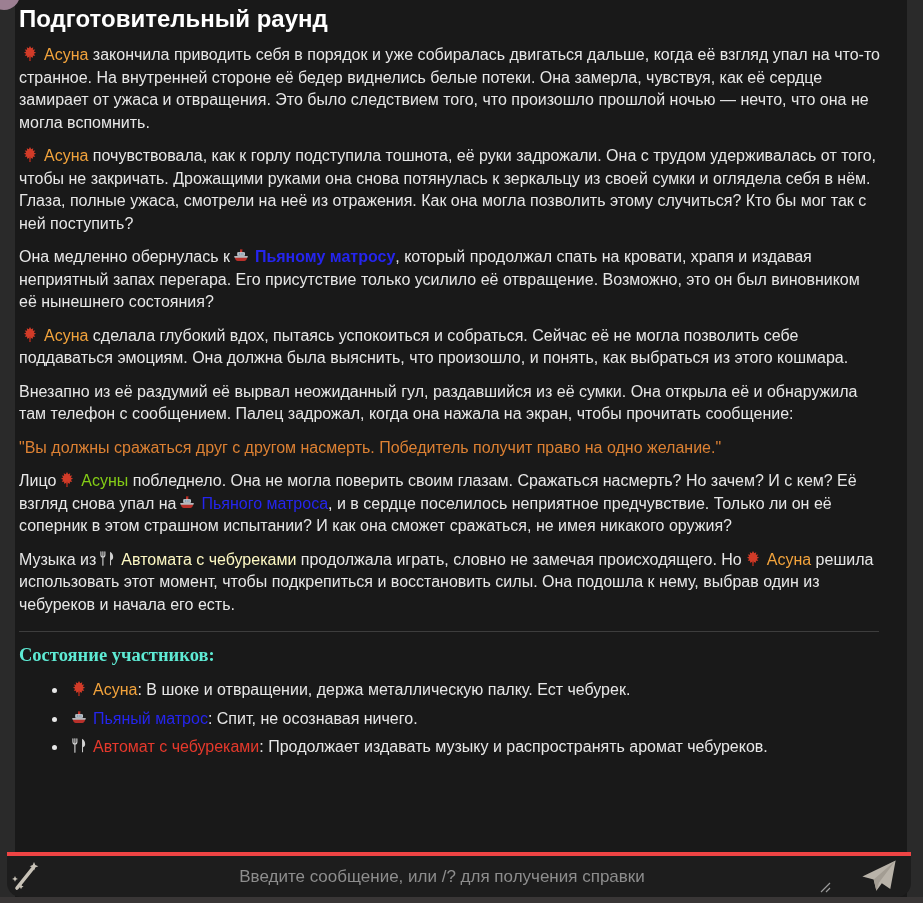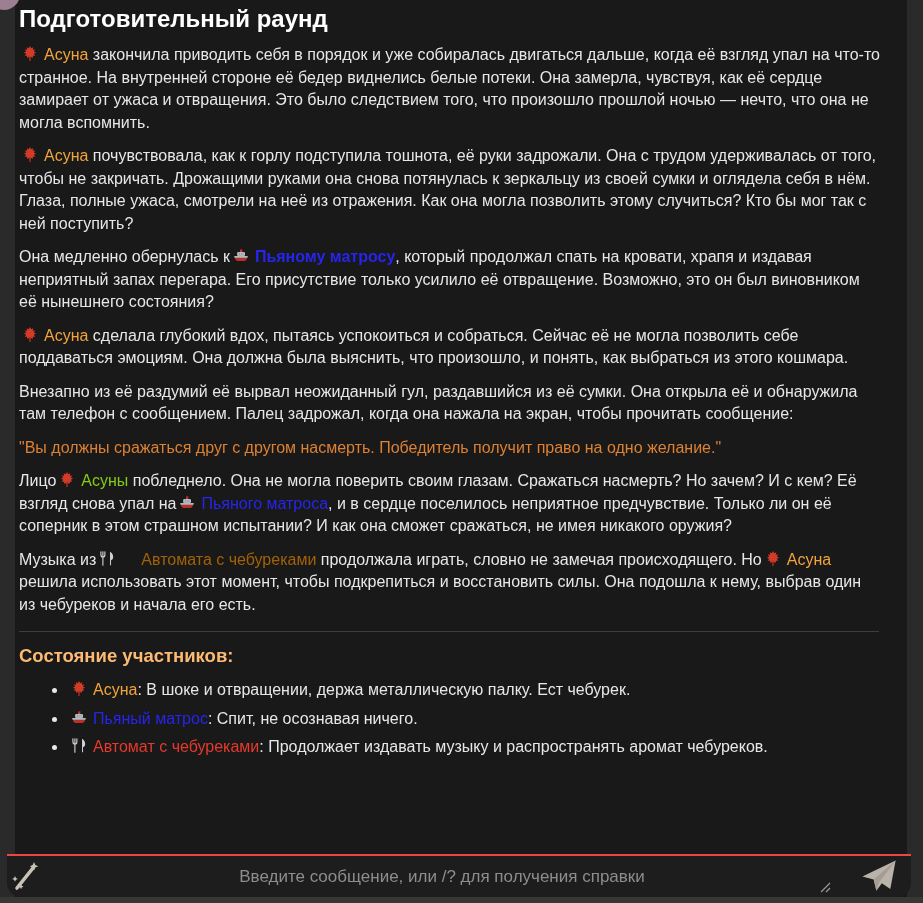--- a/index.html
+++ b/index.html
@@ -16,29 +16,29 @@
     position:absolute;left:15px;right:16px;top:0;bottom:6px;
     background:#191919;box-sizing:border-box;
     padding:5px 26px 0 4px;overflow:hidden;
     color:#e7e7e7;font-size:16px;line-height:22.5px;z-index:1;
   }
   .chat h3{margin:2px 0 13px;font-size:24px;line-height:24px;color:#ffffff;font-weight:bold;}
   .chat p{margin:11px 0;}
   .chat p.quote{font-weight:bold;}
   .entity{font-weight:normal;}
   .divider{border:none;border-top:1px solid #3d3d3d;margin:15px 2px 12px 0;}
-  .chat h4{font-size:18.5px;line-height:23px;color:#fdba74;margin:0 0 9px;font-weight:bold;}
+  .chat h4{font-size:18.5px;line-height:23px;color:#5eead4;margin:0 0 9px;font-weight:bold;font-family:Liberation Serif, serif;}
   .chat ul{margin:12px;padding-left:37px;}
   .chat li{line-height:21.5px;margin:0 0 7px;}
   .inline-icon{display:inline-block;width:18px;height:17px;vertical-align:-2px;margin:0 5px 0 2px;}
   .inline-icon svg{width:100%;height:100%;display:block;}
 
   .composer{
     position:absolute;left:7px;right:12px;bottom:6px;height:41px;
-    background:#1d1d1d;border-top:2px solid #ef4444;
+    background:#1d1d1d;border-top:4px solid #ef4444;
     border-radius:0 0 14px 14px;z-index:3;
   }
   .wand-btn{position:absolute;left:3px;top:2px;width:34px;height:36px;background:none;border:none;cursor:pointer;padding:0;}
   .wand-btn svg{width:100%;height:100%;display:block;}
   .composer textarea{
     position:absolute;left:42px;right:76px;top:0;height:39px;
     background:transparent;border:none;outline:none;resize:none;
     color:#dddddd;text-align:center;font-size:17px;line-height:38px;
     font-family:"Liberation Sans",sans-serif;overflow:hidden;
   }
@@ -109,21 +109,21 @@
   </svg>
 </span><span class="entity" style="color: rgb(37, 37, 238);">Пьяного матроса</span><span>, и в сердце поселилось неприятное предчувствие. Только ли он её соперник в этом страшном испытании? И как она сможет сражаться, не имея никакого оружия?</span></p>
         <p><span>Музыка из</span><span class="inline-icon">
   <svg viewBox="0 0 24 24" xmlns="http://www.w3.org/2000/svg">
     <g stroke="#d2d2d2" stroke-width="1.6" stroke-linecap="round" fill="none">
       <path d="M6.2 2.5v19"></path>
       <path d="M3.4 2.5v4.6a2.8 2.8 0 0 0 5.6 0V2.5"></path>
     </g>
     <path d="M16.3 21.5V2.5c3 1.6 4.4 4.7 4.4 7.7 0 2.1-1.3 3.6-3 4.1v7.2z" fill="#d2d2d2"></path>
   </svg>
-</span><span class="entity" style="color: #a16207; margin-left: 20px;">Автомата с чебуреками</span><span> продолжала играть, словно не замечая происходящего. Но</span><span class="inline-icon">
+</span><span class="entity" style="color: #fef9c3;">Автомата с чебуреками</span><span> продолжала играть, словно не замечая происходящего. Но</span><span class="inline-icon">
   <svg viewBox="0 0 24 24" xmlns="http://www.w3.org/2000/svg">
     <path d="M12 1.5l1.7 3.2 2.9-1.5-.6 3.4 3.4-.3-2 2.9 3.1 1.6-3.1 1.6 2 2.9-3.4-.3.3 3-3-1-1.3 3.2-1.3-3.2-3 1 .3-3-3.4.3 2-2.9-3.1-1.6 3.1-1.6-2-2.9 3.4.3-.6-3.4 2.9 1.5z" fill="#d23b28"></path>
     <path d="M11.3 15h1.4l.5 7.5h-2.4z" fill="#a02a1c"></path>
   </svg>
 </span><span class="entity" style="color: rgb(242, 163, 60);">Асуна</span><span> решила использовать этот момент, чтобы подкрепиться и восстановить силы. Она подошла к нему, выбрав один из чебуреков и начала его есть.</span></p>
       </div>
     <hr class="divider">
     <h4>Состояние участников:</h4>
     <ul id="participants">
         <li><span class="inline-icon">

